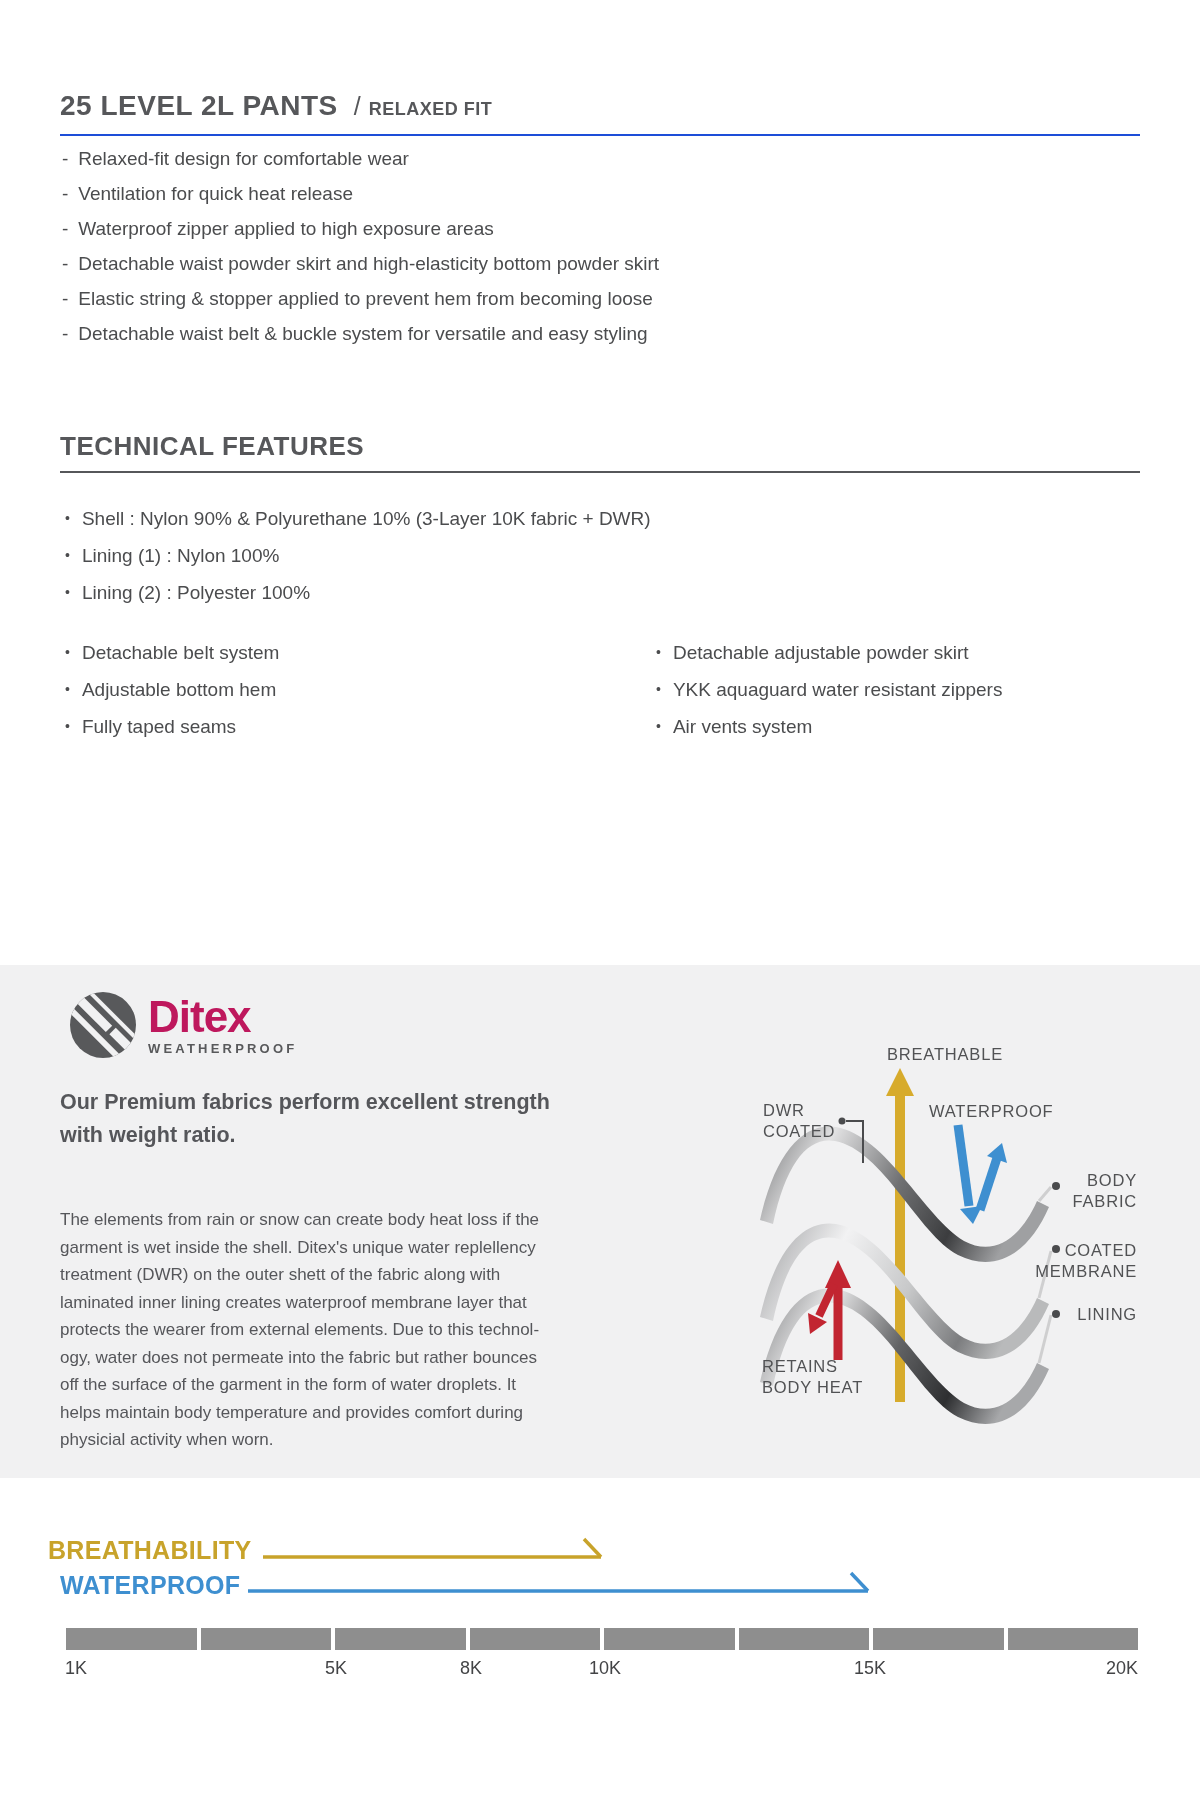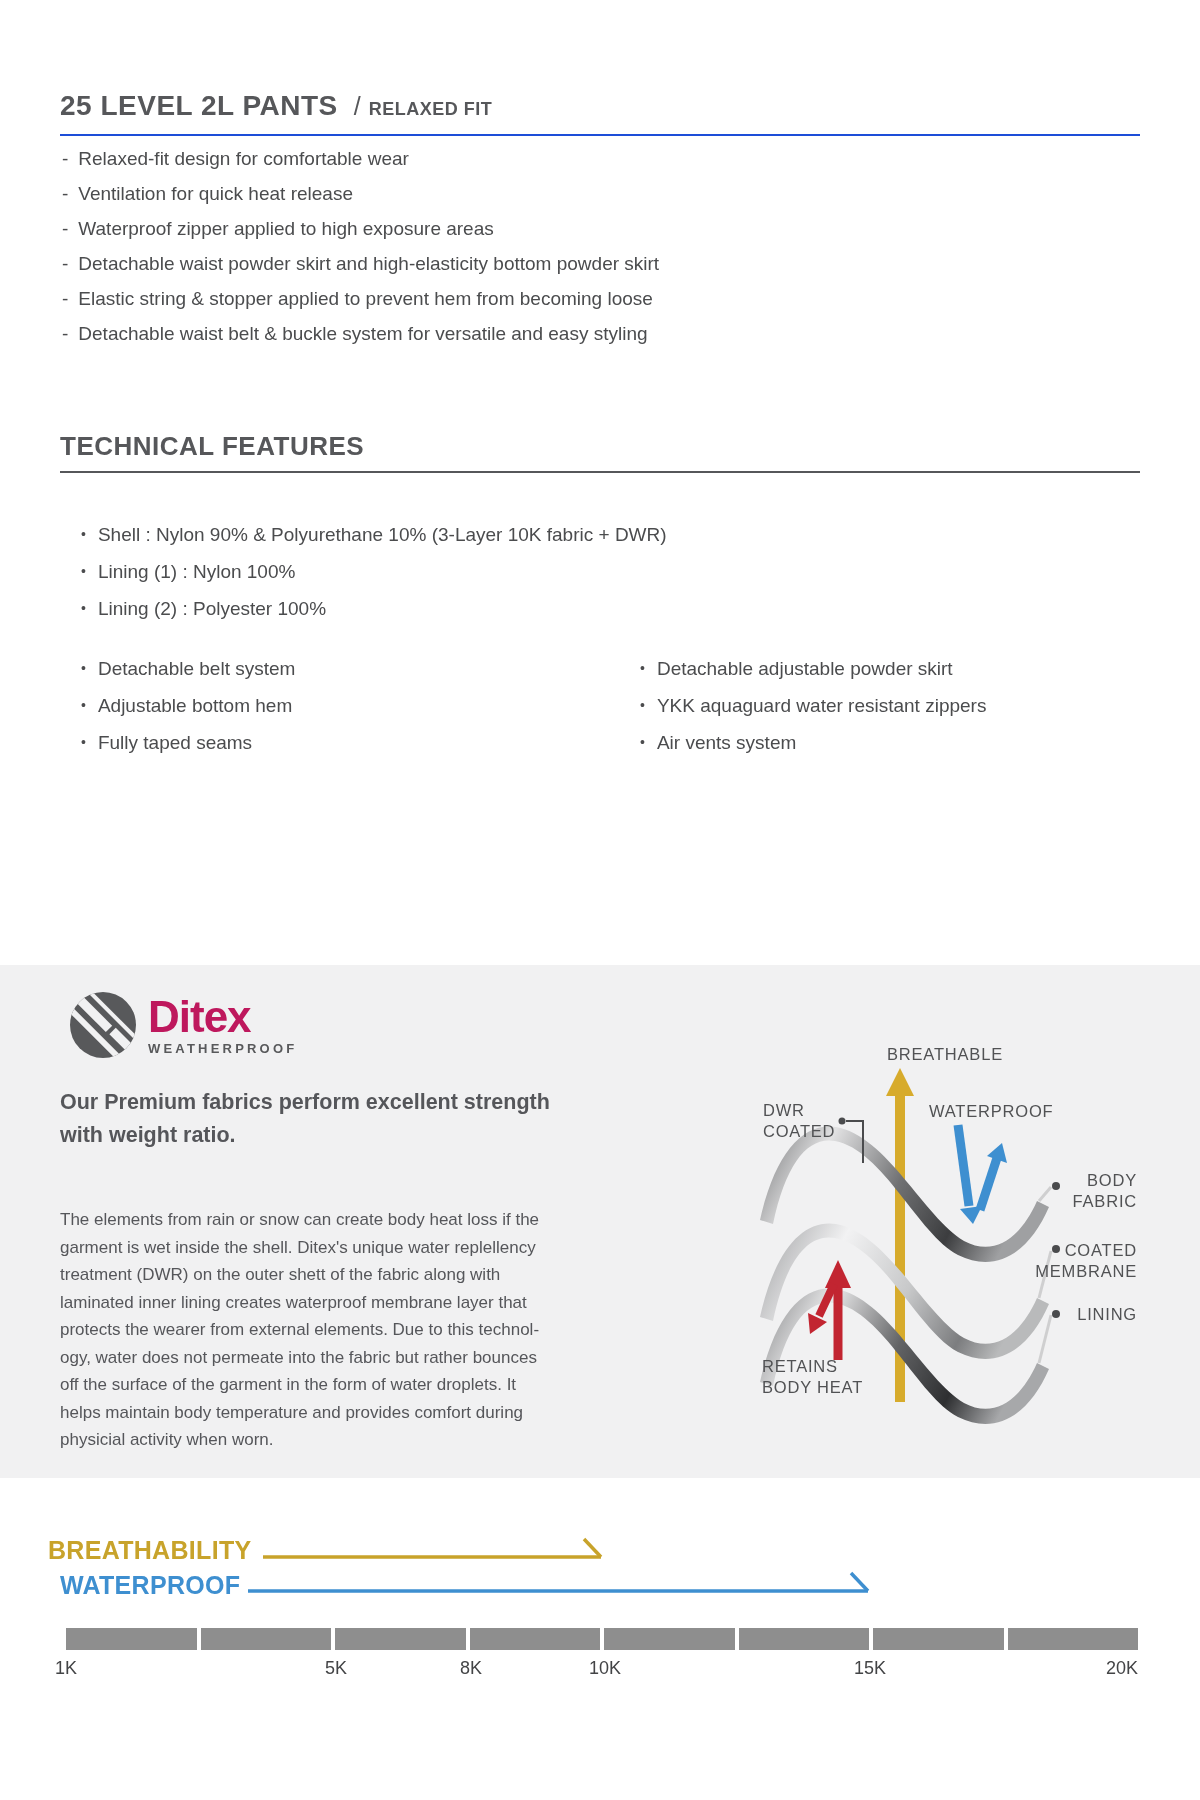--- a/index.html
+++ b/index.html
@@ -16,21 +16,21 @@
 
   
   .dash-list{position:absolute;left:62px;top:148px;width:1080px;list-style:none;margin:0;padding:0;}
   .dash-list li{font-size:19px;line-height:22px;margin-bottom:13px;color:#4b4c4e;}
   .dash-list li::before{content:"-";margin-right:10px;}
 
   
   .tech-head{position:absolute;left:60px;top:431px;width:1080px;
              border-bottom:2px solid #56575a;padding-bottom:9px;}
   .tech-head h2{margin:0;font-size:26px;font-weight:700;color:#56575a;letter-spacing:.5px;}
-  .dot-list{list-style:none;margin:16px;padding:0;}
+  .dot-list{list-style:none;margin:0;padding:0;}
   .dot-list li{font-size:19px;line-height:22px;margin-bottom:14px;color:#4b4c4e;}
   .dot-list li::before{content:"\2022";font-size:14px;margin-right:12px;position:relative;top:-2px;}
   .materials{position:absolute;left:65px;top:508px;width:1000px;}
   .cols{position:absolute;left:65px;top:642px;width:1075px;display:flex;}
   .col-left{width:484px;}
   .col-right{flex:1;}
 
   
   .gray-band{position:absolute;left:0;top:965px;width:1200px;height:513px;background:#f1f1f2;}
 
@@ -58,21 +58,21 @@
   .diagram-svg{position:absolute;left:640px;top:1030px;width:510px;height:420px;}
 
   
   .b-label{position:absolute;left:48px;top:1536px;font-size:25px;font-weight:800;letter-spacing:.3px;}
   .w-label{position:absolute;left:60px;top:1571px;font-size:25px;font-weight:800;letter-spacing:.3px;}
   .lines-svg{position:absolute;left:0;top:1520px;width:1200px;height:110px;}
   .scale-bar{position:absolute;left:66px;top:1628px;width:1072px;height:22px;
              display:grid;grid-template-columns:repeat(8,1fr);gap:4px;}
   .scale-bar div{height:22px;}
   .tick{position:absolute;top:1658px;font-size:18px;color:#434446;}
-  .tick-1k{left:55px;}
+  .tick-1k{left:65px;}
   .tick-5k{left:336px;transform:translateX(-50%);}
   .tick-8k{left:471px;transform:translateX(-50%);}
   .tick-10k{left:605px;transform:translateX(-50%);}
   .tick-15k{left:870px;transform:translateX(-50%);}
   .tick-20k{left:1138px;transform:translateX(-100%);}
 </style>
 </head>
 <body>
 
 <div class="page">

